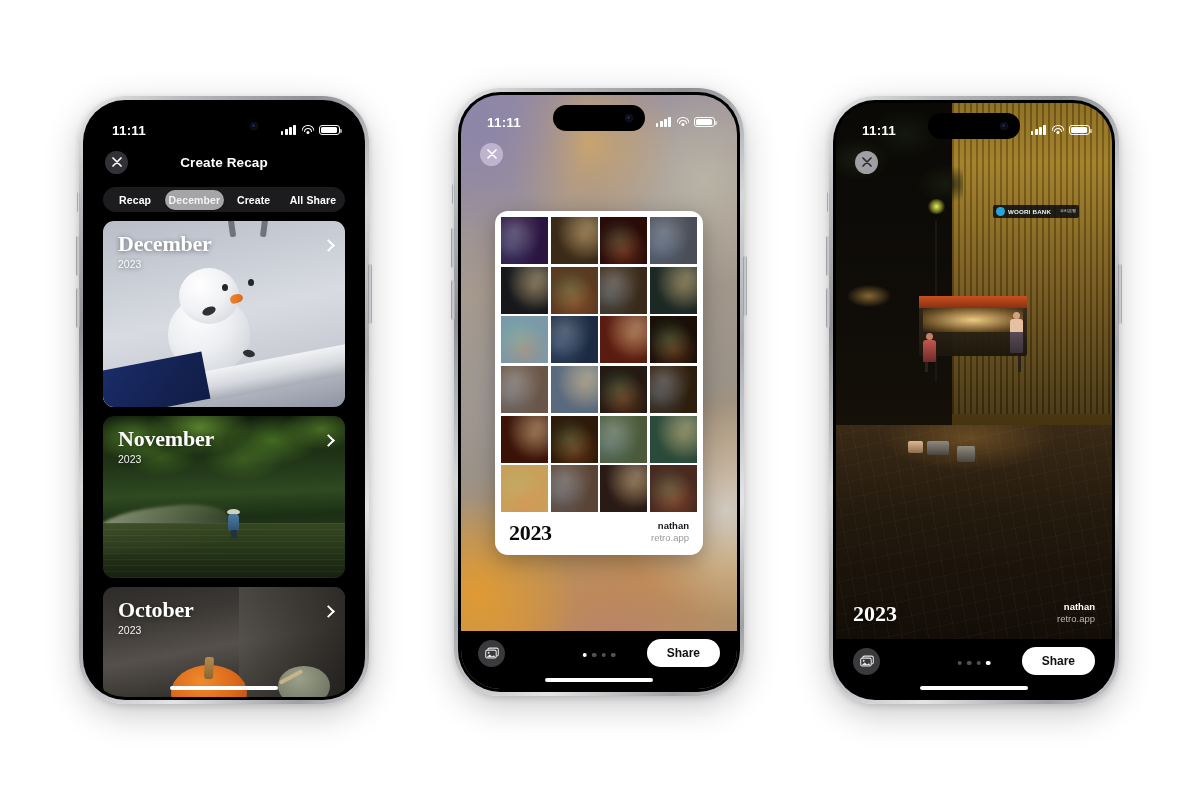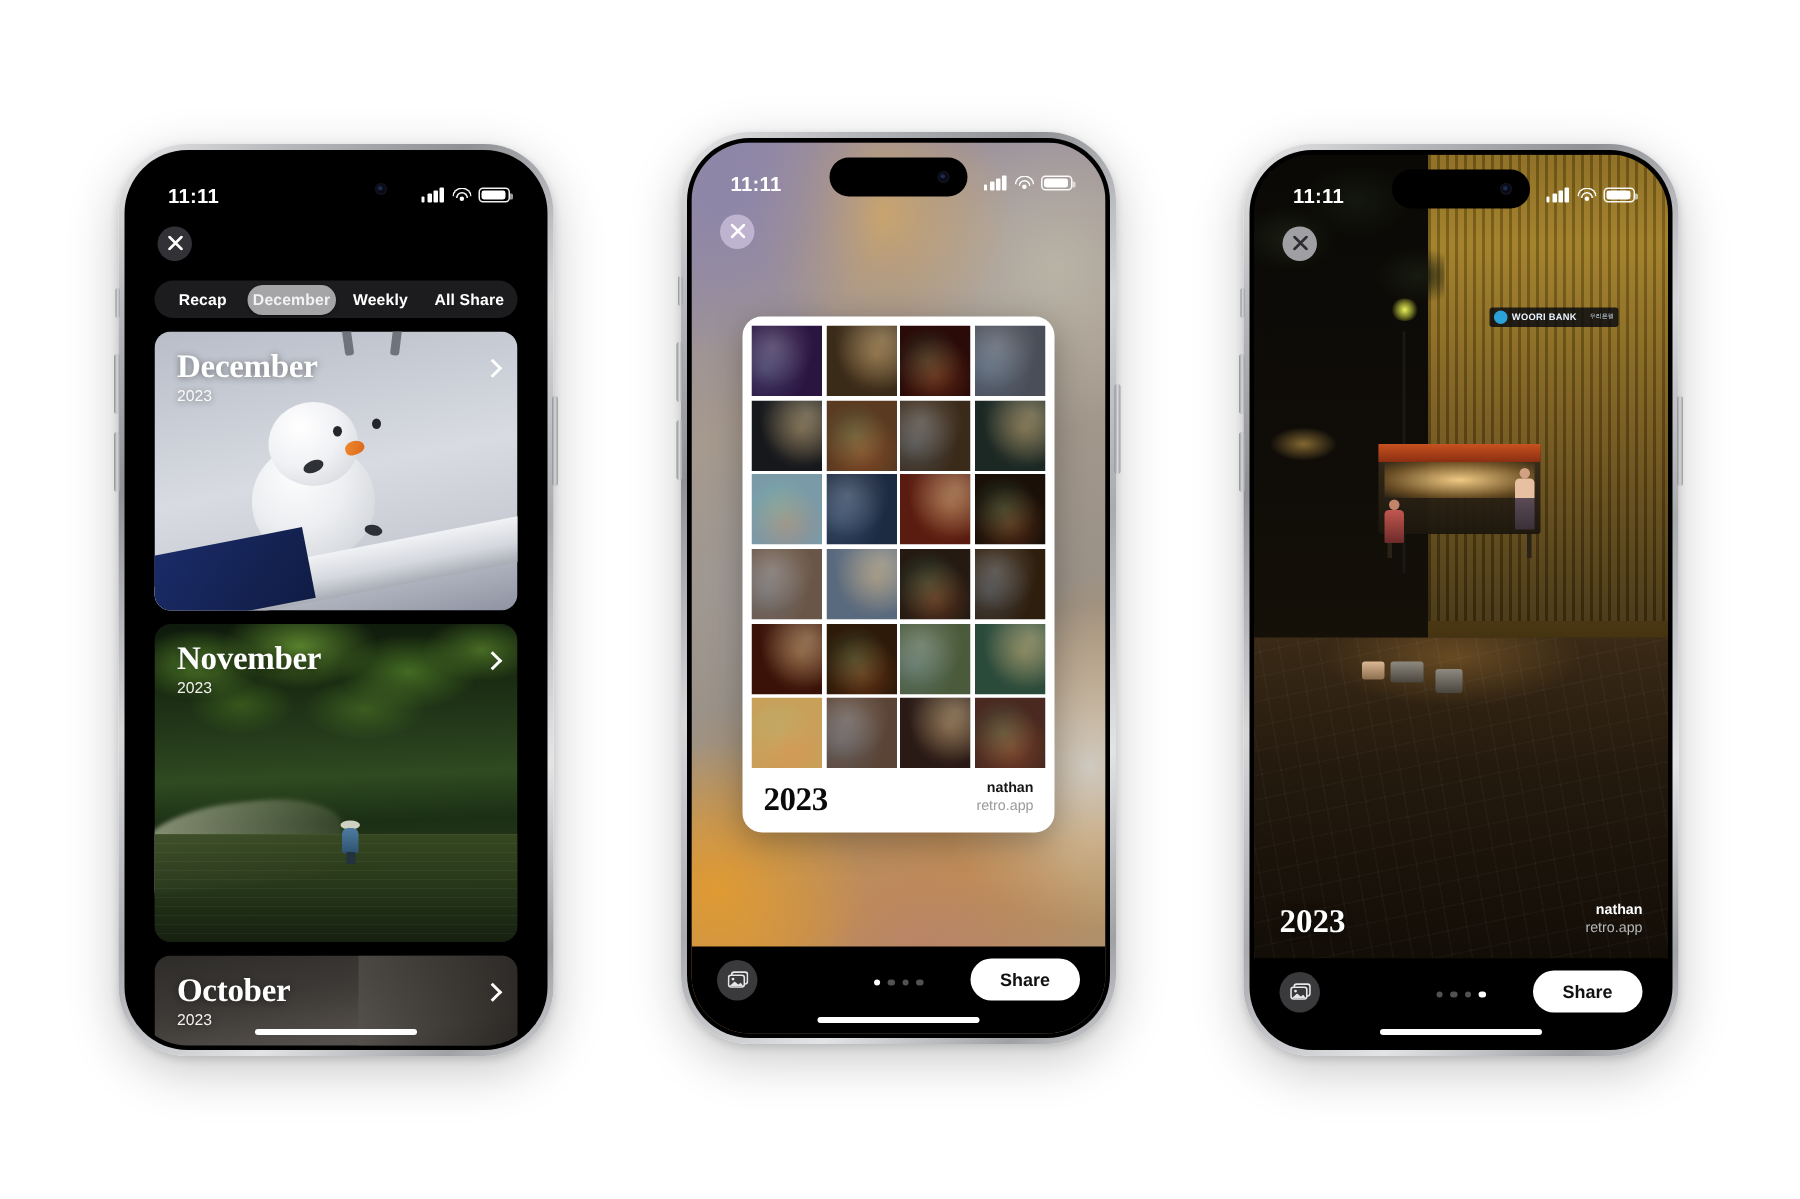--- a/index.html
+++ b/index.html
@@ -112,21 +112,21 @@
   }
   .seg.active{ background:#a5a5a8; color:#f2f2f4; box-shadow:0 1px 2px rgba(0,0,0,.4); }
 
   .cards{
     position:absolute; top:118px; left:17px; right:17px; bottom:0; z-index:10;
   }
   .mcard{
     position:relative; width:100%; border-radius:11px; overflow:hidden; margin-bottom:9px;
   }
   .mcard.c1{ height:186px; }
-  .mcard.c2{ height:212px; }
+  .mcard.c2{ height:162px; }
   .mcard.c3{ height:110px; }
   .mcard .art{ position:absolute; inset:0; }
   .mcard .label{ position:absolute; left:15px; top:12px; z-index:5; }
   .mcard .mtitle{
     color:#fff; font-family:"Liberation Serif", serif; font-weight:700;
     font-size:22px; line-height:1.04; letter-spacing:-.2px;
     text-shadow:0 1px 5px rgba(0,0,0,.45);
   }
   .mcard .myear{
     color:rgba(255,255,255,.93); font-size:10.5px; font-weight:500; margin-top:2px;
@@ -409,26 +409,27 @@
               </div>
           </div>
         </div>
 
         <div class="nav">
           <div class="close-btn">
             <svg viewBox="0 0 10 10">
               <path d="M1 1 L9 9 M9 1 L1 9" stroke="#fff" stroke-width="1.7" stroke-linecap="round" fill="none"></path>
             </svg>
           </div>
+          <div class="nav-title">Create Recap</div>
         </div>
 
         <div class="segmented">
           <div class="seg">Recap</div>
           <div class="seg active">December</div>
-          <div class="seg">Weekly</div>
+          <div class="seg">Create</div>
           <div class="seg">All Share</div>
         </div>
 
         <div class="cards">
 
           <div class="mcard c1">
             <div class="art art-dec">
               <div class="legs">
                   <i></i>
                   <i></i>

